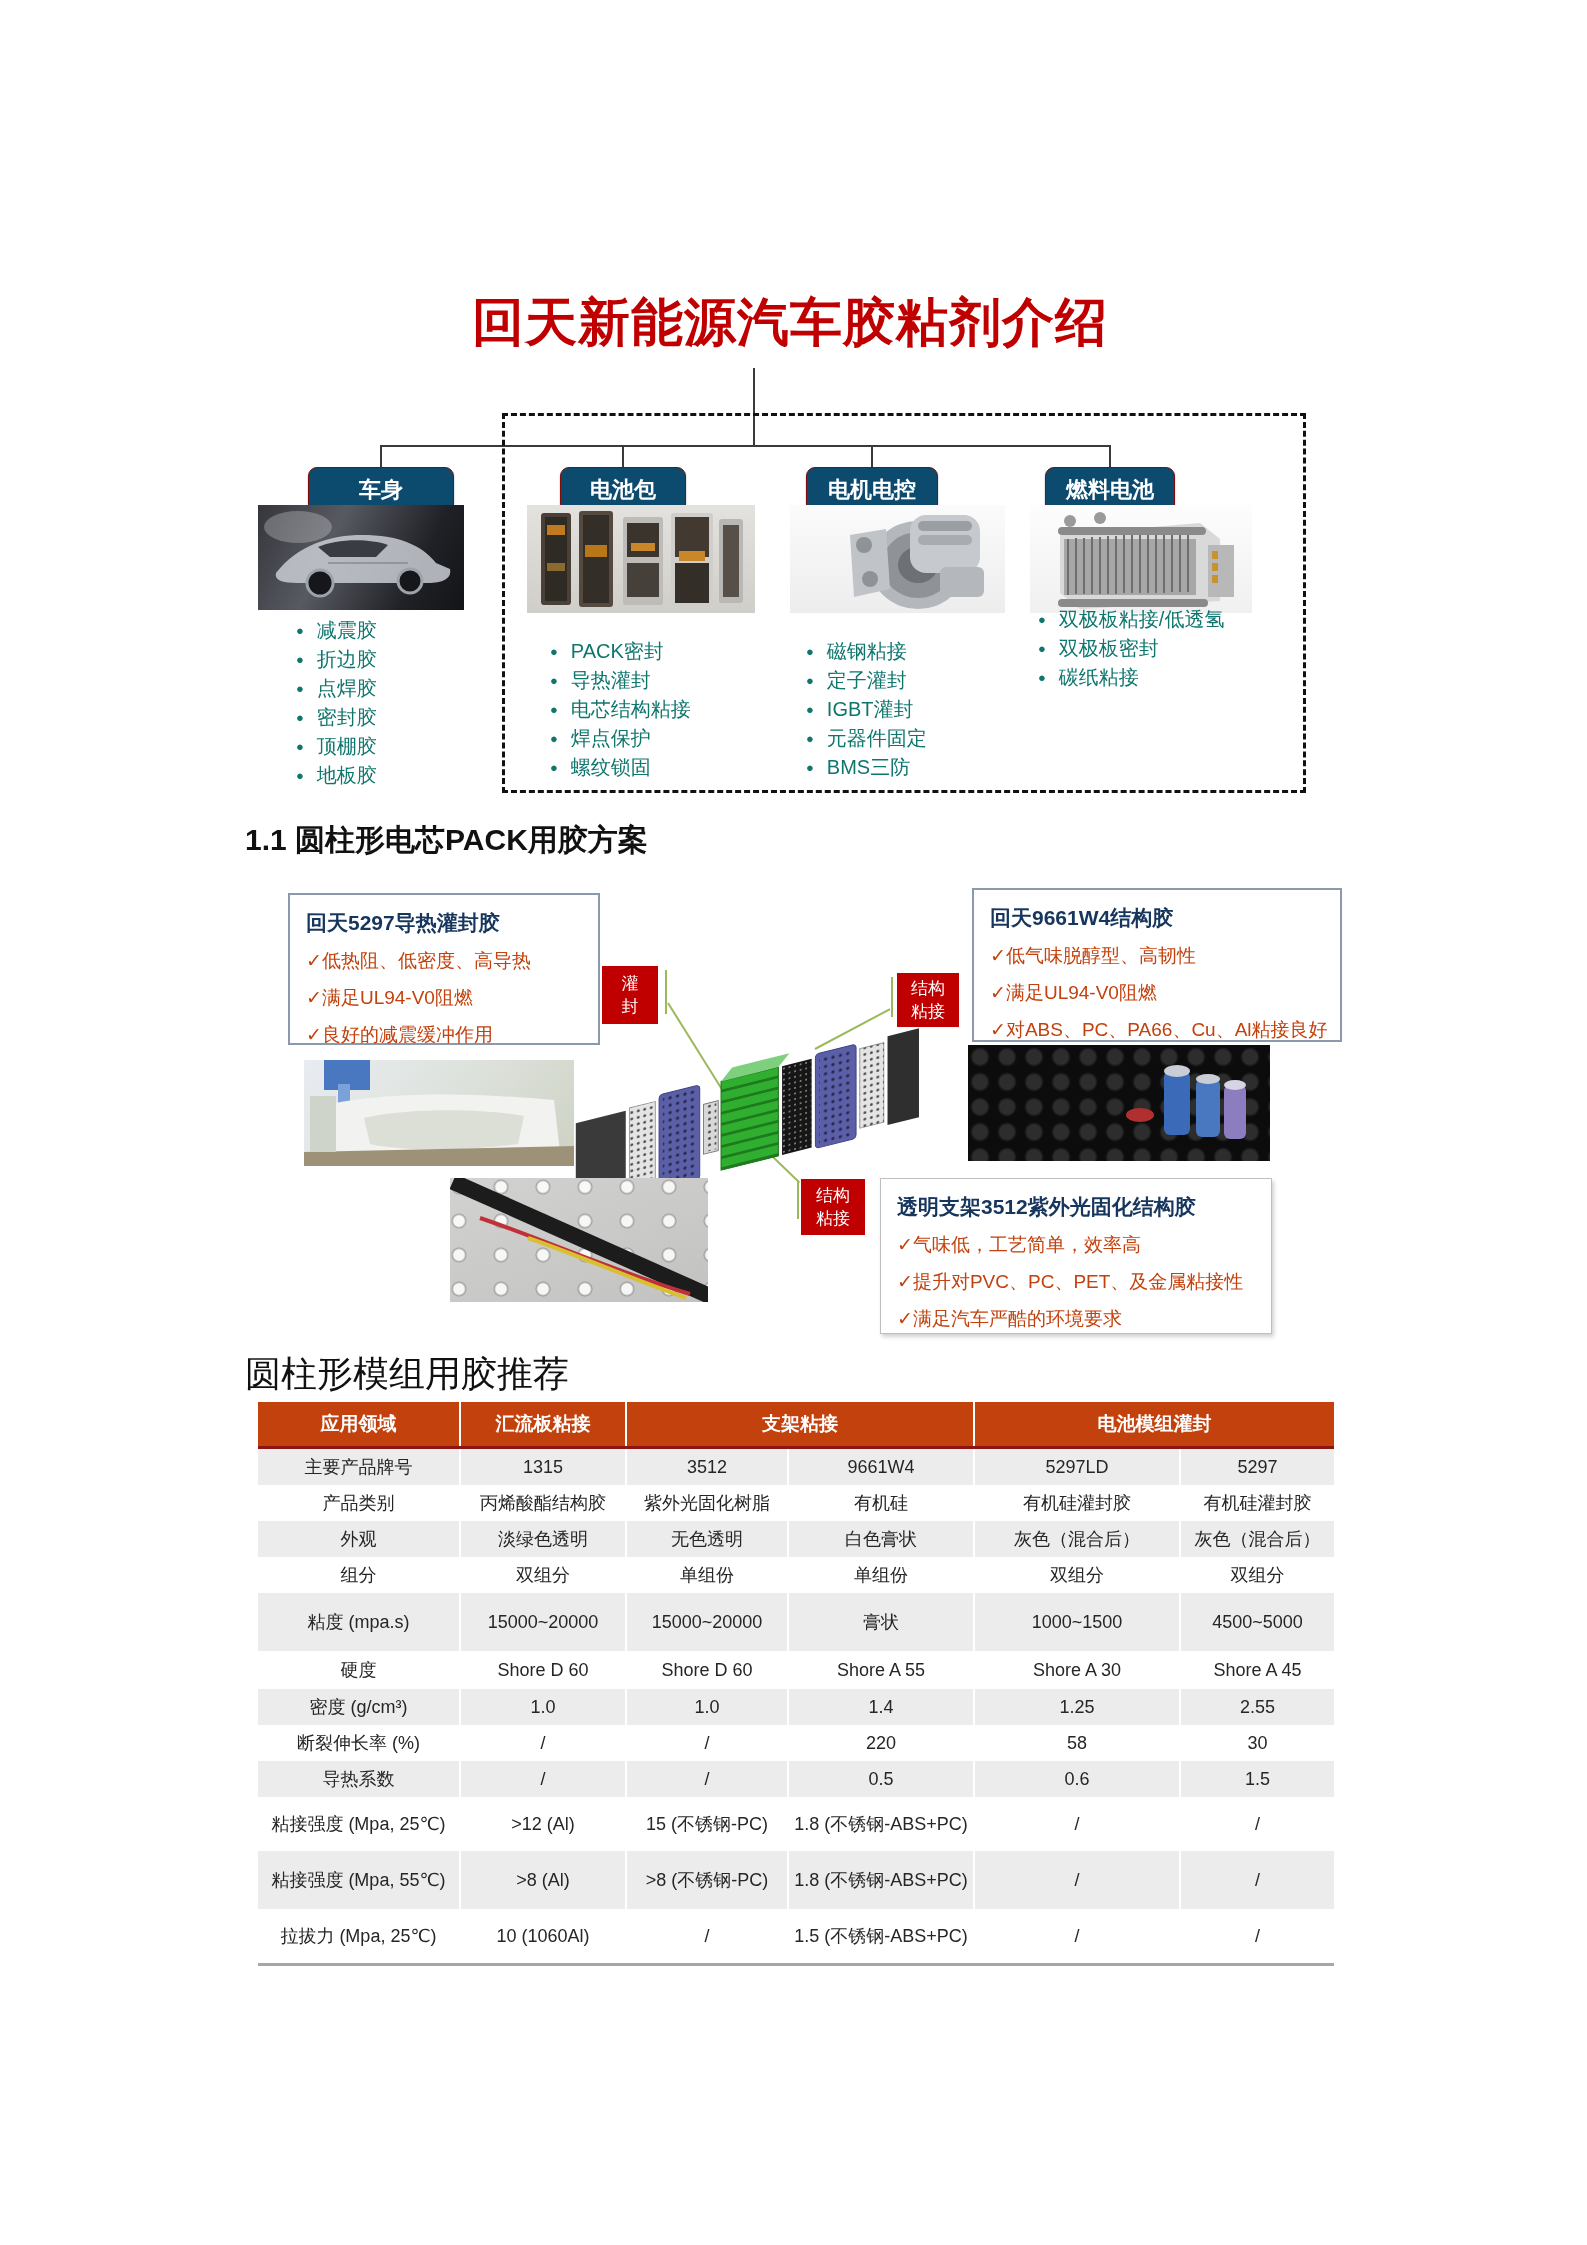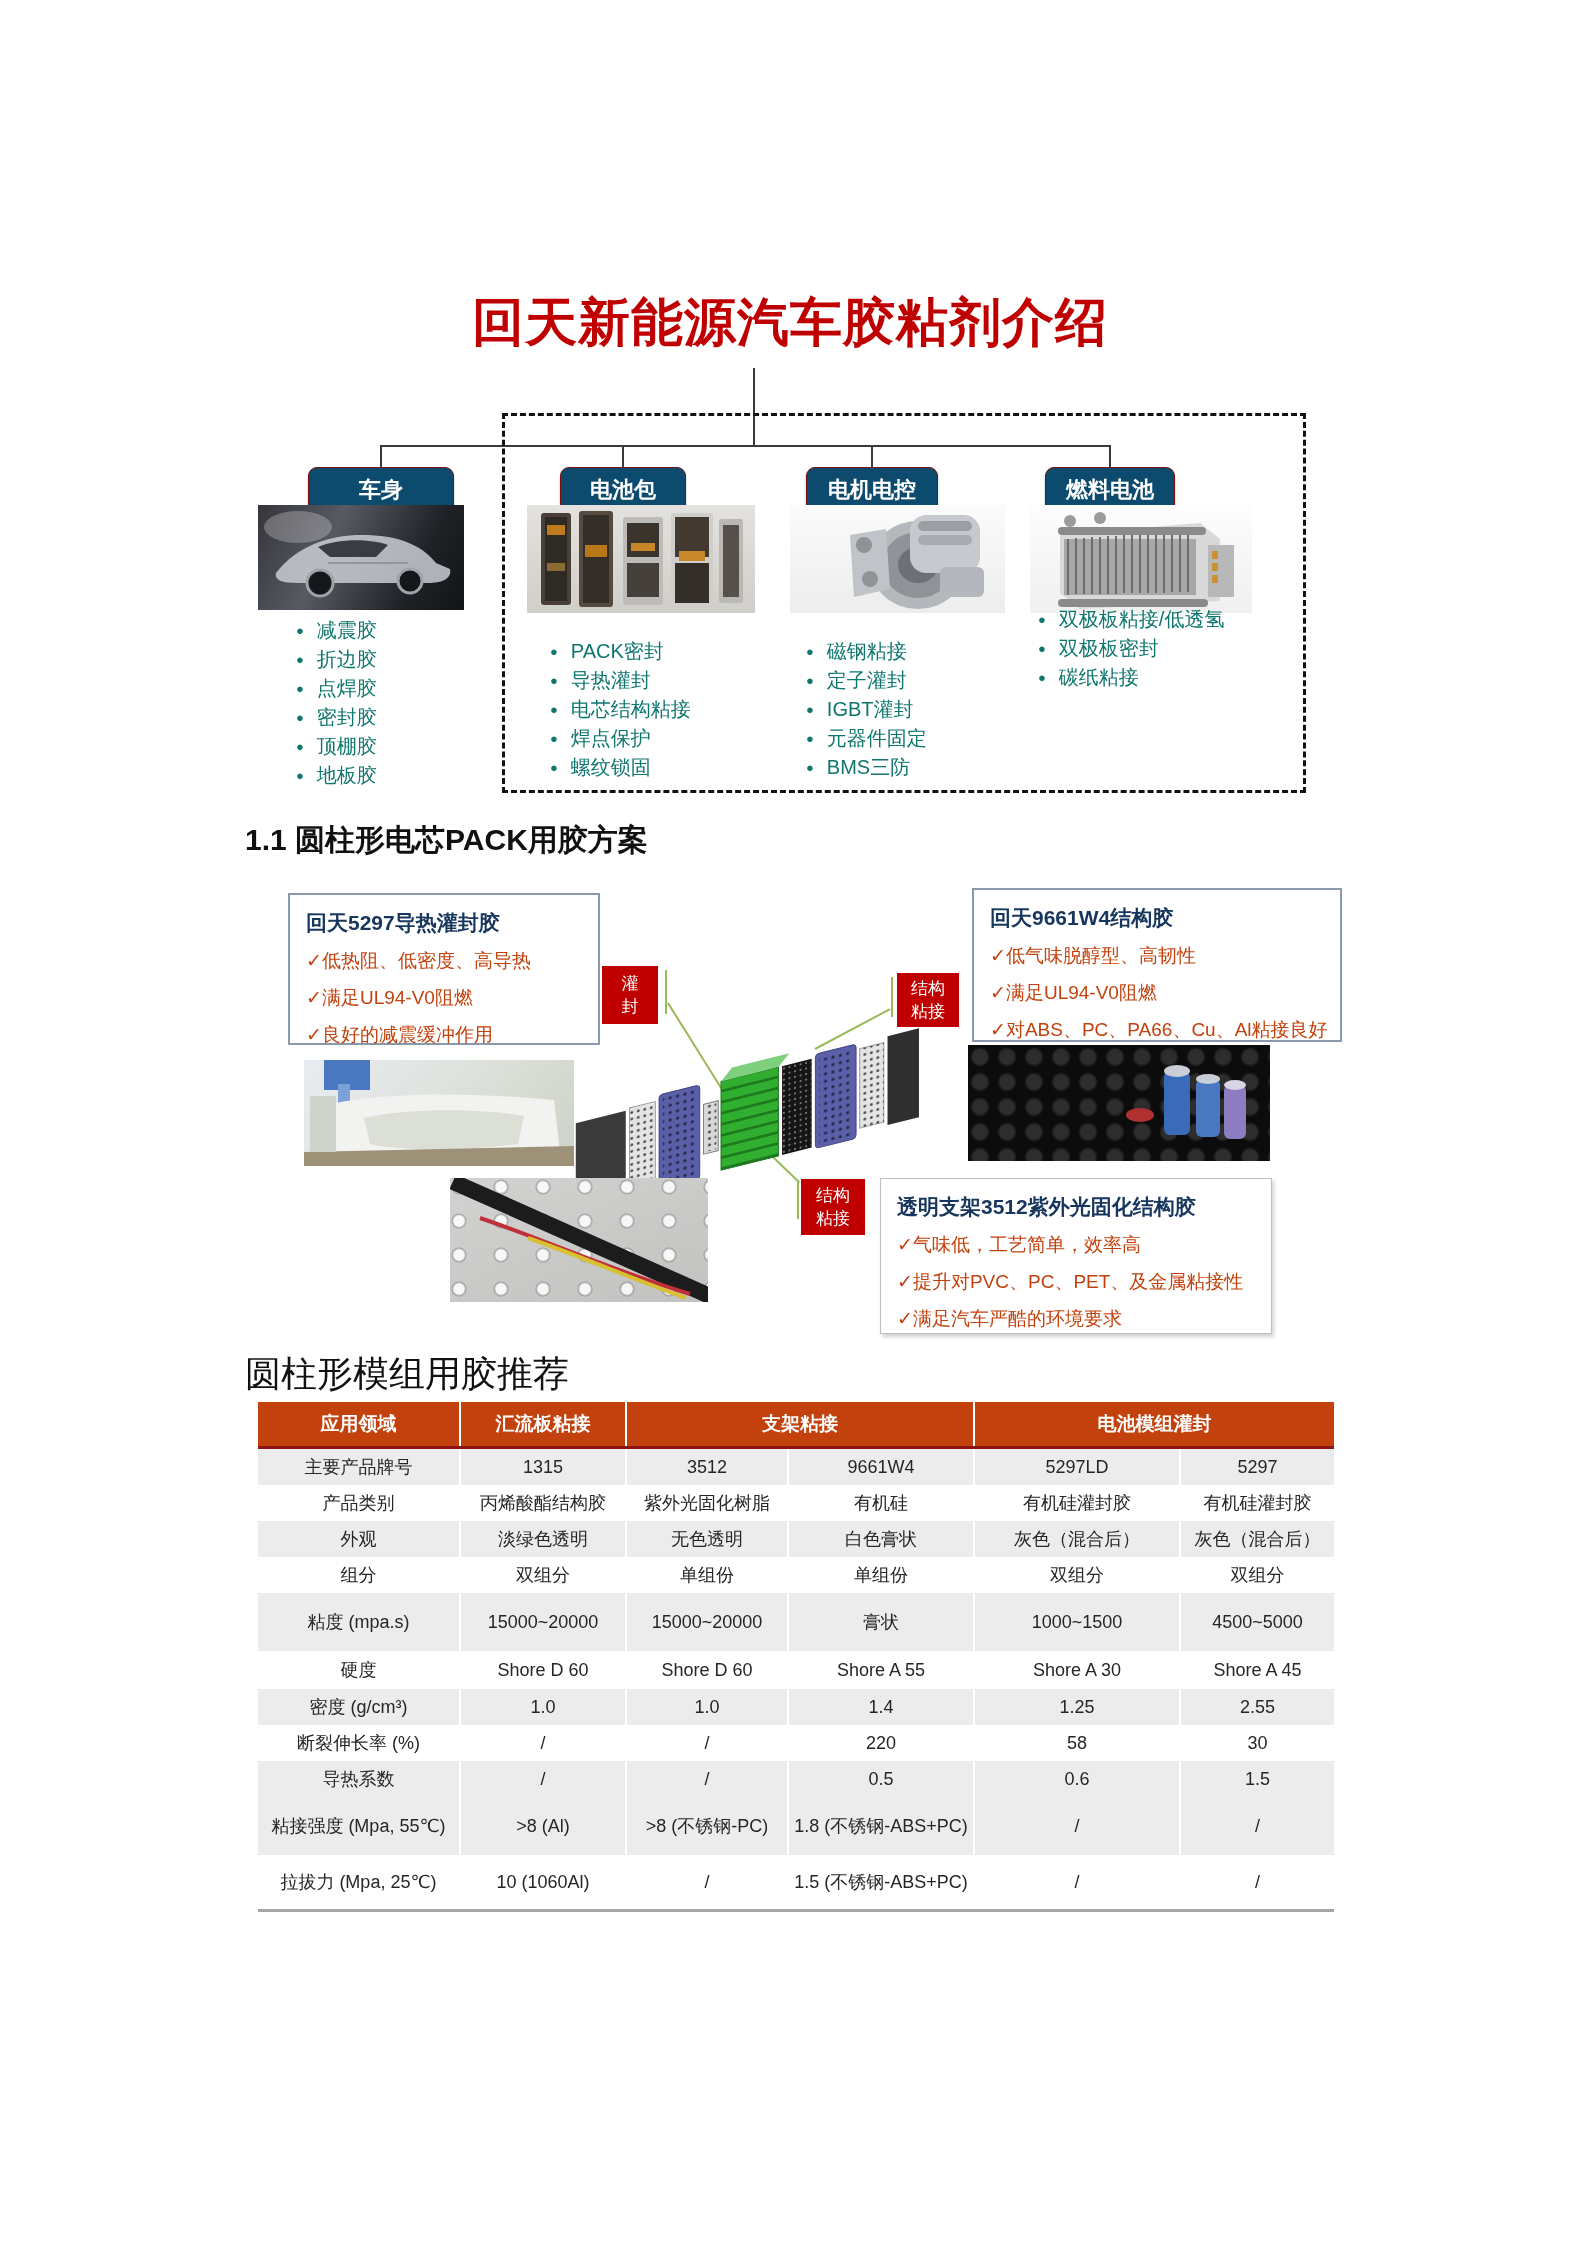--- a/index.html
+++ b/index.html
@@ -390,20 +390,28 @@
         <td>30</td>
       </tr>
       <tr class="gray r-std">
         <td>导热系数</td>
         <td>/</td>
         <td>/</td>
         <td>0.5</td>
         <td>0.6</td>
         <td>1.5</td>
       </tr>
+      <tr class="r-b">
+        <td>粘接强度 (Mpa, 25℃)</td>
+        <td>&gt;12 (Al)</td>
+        <td>15 (不锈钢-PC)</td>
+        <td>1.8 (不锈钢-ABS+PC)</td>
+        <td>/</td>
+        <td>/</td>
+      </tr>
       <tr class="gray r-v">
         <td>粘接强度 (Mpa, 55℃)</td>
         <td>&gt;8 (Al)</td>
         <td>&gt;8 (不锈钢-PC)</td>
         <td>1.8 (不锈钢-ABS+PC)</td>
         <td>/</td>
         <td>/</td>
       </tr>
       <tr class="r-b">
         <td>拉拔力 (Mpa, 25℃)</td>

